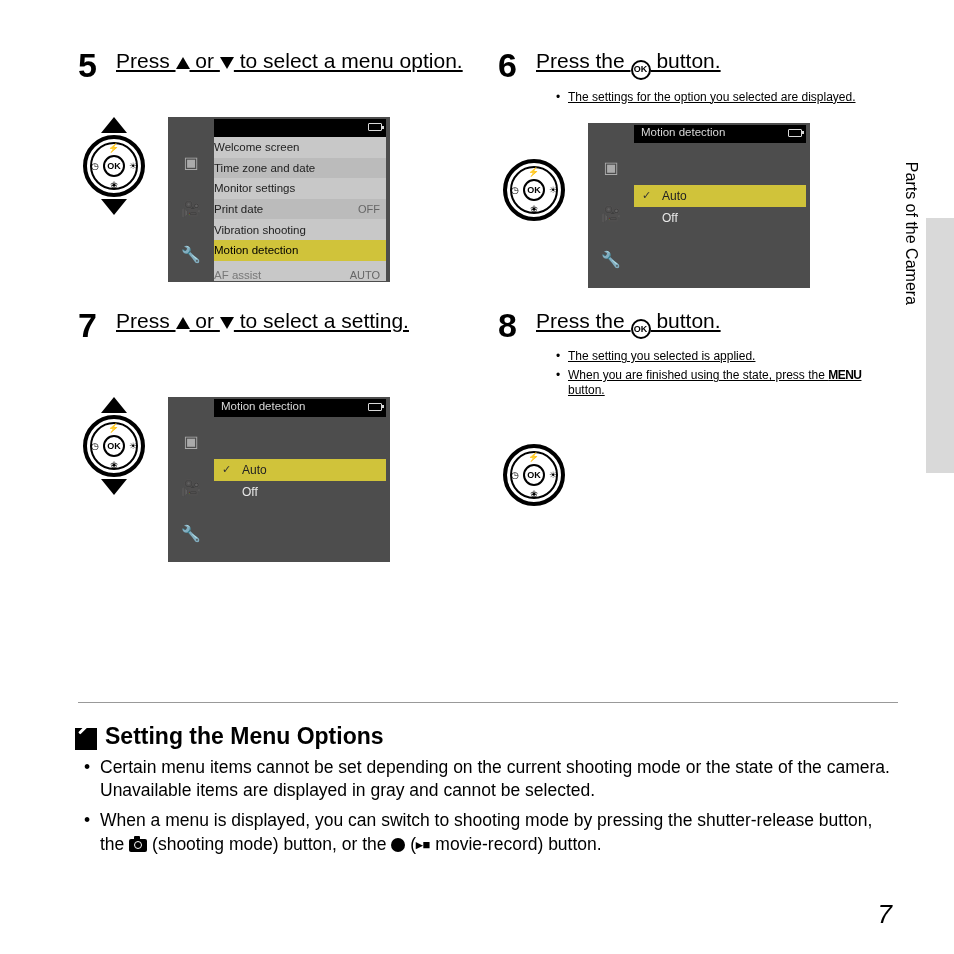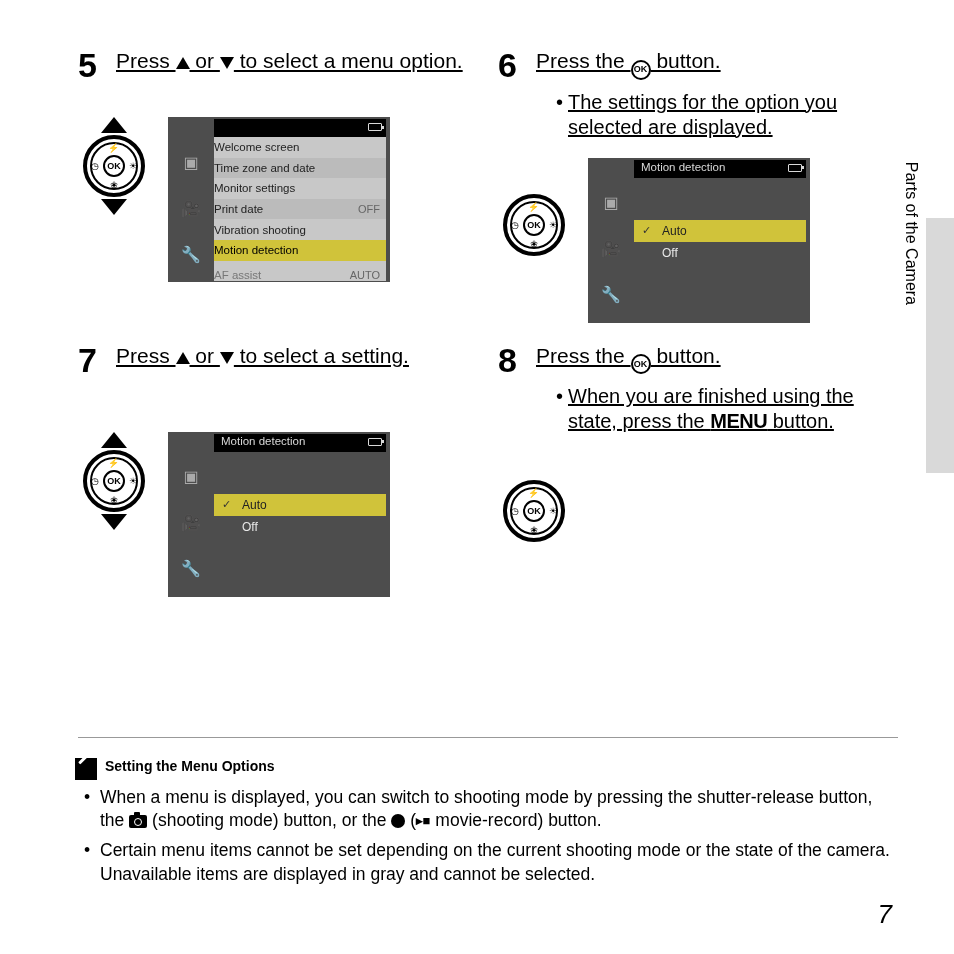--- a/index.html
+++ b/index.html
@@ -22,21 +22,21 @@
   .step { display: flex; }
   .step-num {
     font-size: 34px;
     font-weight: bold;
     width: 38px;
     line-height: 1;
     flex-shrink: 0;
   }
   .step-body { flex: 1; text-decoration: underline; }
   .step-text { font-size: 21px; line-height: 1.25; }
-  .bullets { margin-top: 10px; padding-left: 20px; font-size: 20px; line-height: 1.25; }
+  .bullets { margin-top: 10px; padding-left: 20px; font-size: 12px; line-height: 1.25; }
   .bullets li { margin-bottom: 4px; list-style: none; position: relative; padding-left: 12px; }
   .bullets li::before { content: "•"; position: absolute; left: 0; }
   .illus-row {
     display: flex;
     align-items: flex-start;
     gap: 18px;
     margin-top: 35px;
   }
   
   .dial-wrap { width: 72px; display: flex; flex-direction: column; align-items: center; flex-shrink: 0; }
@@ -110,21 +110,21 @@
   .g-dn { border-top: 12px solid #000; }
   .g-ok {
     display:inline-flex; width:20px; height:20px; border:2.2px solid #000; border-radius:50%;
     align-items:center; justify-content:center; font-size:9px; font-weight:bold; vertical-align:-4px;
   }
   .g-dot { display:inline-block; width:14px; height:14px; background:#000; border-radius:50%; vertical-align:-2px; }
   .g-menu { font-weight:bold; font-family: Arial Narrow, Arial; letter-spacing: -0.5px; }
 
   
   .note { margin-top: 140px; border-top: 1px solid #999; padding-top: 20px; }
-  .note-head { display:flex; align-items:flex-start; font-weight:bold; font-size:14px; gap:8px; margin-bottom:6px; margin-left:-3px; }
+  .note-head { display:flex; align-items:flex-end; font-weight:bold; font-size:23px; gap:8px; margin-bottom:6px; margin-left:-3px; }
   .pencil {
     width:22px; height:22px; background:#000; position:relative; display:inline-block;
   }
   .pencil::after {
     content:""; position:absolute; left:4px; top:4px; width:11px; height:2.5px; background:#fff;
     transform: rotate(-45deg); transform-origin: left center;
     border-radius: 1px;
   }
   .note-list { list-style: none; font-size: 17.5px; line-height: 1.35; }
   .note-list li { position:relative; padding-left: 22px; margin-bottom: 6px; }
@@ -307,20 +307,21 @@
   </div>
 
   <div>
     <div class="step">
       <div class="step-num">8</div>
       <div class="step-body">
         <div class="step-text">
           <span>Press the </span><span class="g-ok">OK</span><span> button.</span>
         </div>
         <ul class="bullets">
+          <li>The setting you selected is applied.</li>
           <li>
             <span>When you are finished using the state, press the </span><span class="g-menu">MENU</span><span> button.</span>
           </li>
         </ul>
       </div>
     </div>
     <div class="illus-row" style="margin-top:42px;">
       <div class="dial-wrap" style="padding-top:0;">
         <div class="dial">
           <div class="dial-inner">
@@ -336,18 +337,18 @@
   </div>
 
 </div>
 
 <div class="note">
   <div class="note-head">
     <span class="pencil"></span>
     <span>Setting the Menu Options</span>
   </div>
   <ul class="note-list">
+    <li>Certain menu items cannot be set depending on the current shooting mode or the state of the camera. Unavailable items are displayed in gray and cannot be selected.</li>
     <li>
       <span>When a menu is displayed, you can switch to shooting mode by pressing the shutter-release button, the </span><span class="cam-icon"></span><span> (shooting mode) button, or the </span><span class="g-dot"></span><span> (</span><span class="vid-icon-sm">▸■</span><span> movie-record) button.</span>
     </li>
-    <li>Certain menu items cannot be set depending on the current shooting mode or the state of the camera. Unavailable items are displayed in gray and cannot be selected.</li>
   </ul>
 </div>
 
 </body></html>

